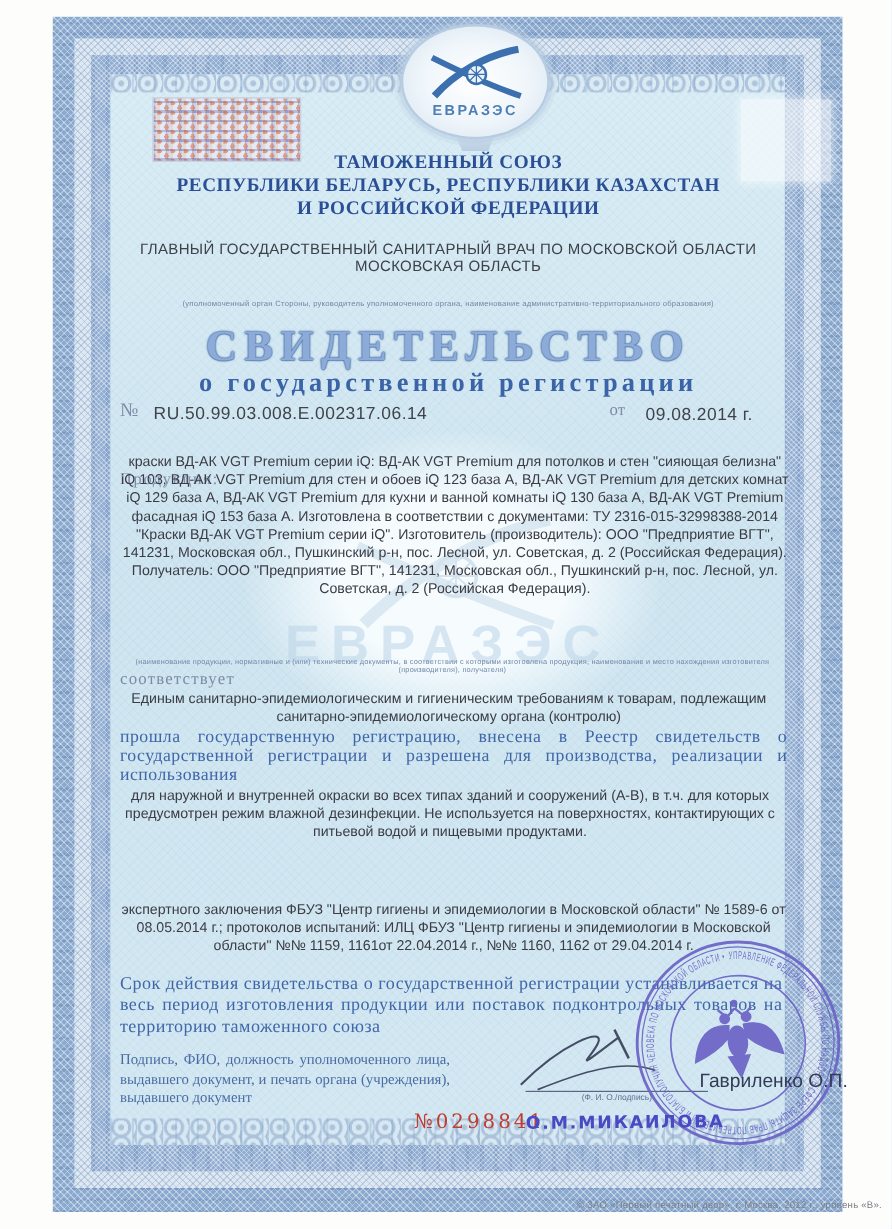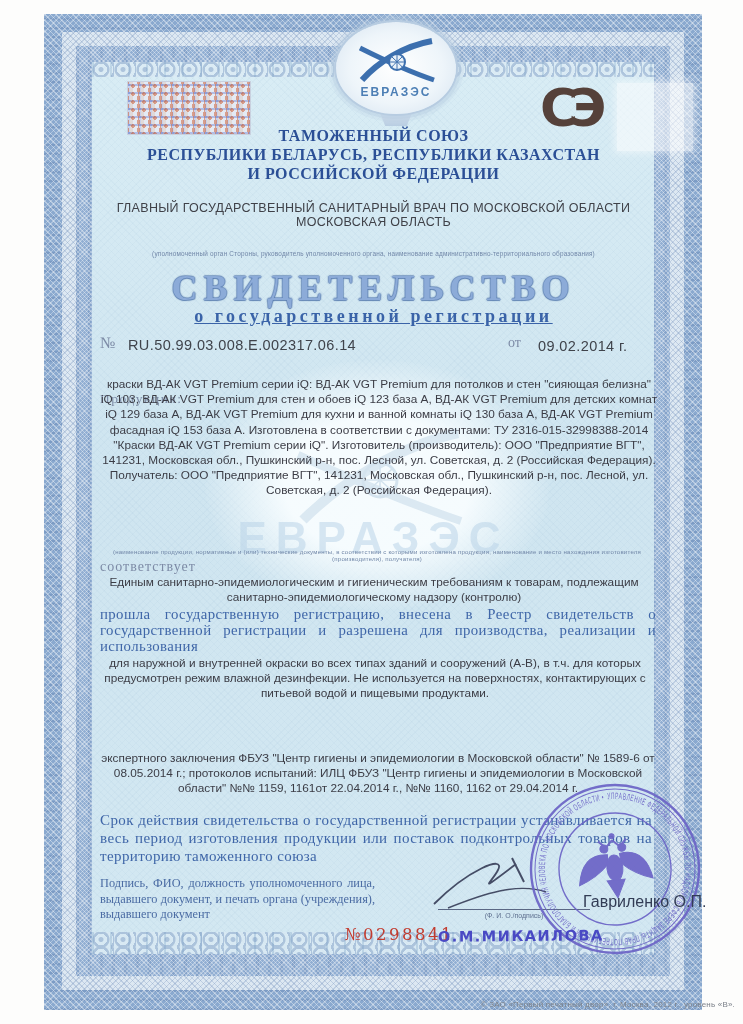--- a/index.html
+++ b/index.html
@@ -62,21 +62,21 @@
   
   .hdr{position:absolute;left:92px;right:88px;text-align:center;z-index:2;}
   .hdr-serif{font-family:"Liberation Serif",serif;font-weight:bold;color:#2b4f96;font-size:16px;line-height:19px;letter-spacing:.5px;}
   .hdr-sans{color:#3f4148;font-size:12.5px;line-height:14px;letter-spacing:.3px;}
   .caption{font-size:6.4px;color:#7187a8;letter-spacing:.2px;z-index:2;position:absolute;text-align:center;}
   
   .title-main{position:absolute;left:92px;right:88px;top:267px;text-align:center;z-index:2;
     font-family:"Liberation Serif",serif;font-weight:bold;font-size:36px;letter-spacing:6px;
     color:#8cabd8;text-shadow:0 1px 1px rgba(74,111,168,.8),0 -1px 1px rgba(74,111,168,.55),1px 0 1px rgba(74,111,168,.55),-1px 0 1px rgba(74,111,168,.55);}
   .title-sub{position:absolute;left:92px;right:88px;top:306px;text-align:center;z-index:2;
-    font-family:"Liberation Serif",serif;font-weight:bold;font-size:18px;letter-spacing:3.5px;color:#3a63a8;text-decoration:underline;}
+    font-family:"Liberation Serif",serif;font-weight:bold;font-size:22px;letter-spacing:3.5px;color:#3a63a8;}
   
   .lbl{font-family:"Liberation Serif",serif;color:#7d8ba6;z-index:2;position:absolute;}
   .body-sans{position:absolute;color:#3b3c45;font-size:11.8px;line-height:15.2px;z-index:2;text-align:center;}
   .serif-blue{position:absolute;font-family:"Liberation Serif",serif;color:#3f66a8;z-index:2;text-align:justify;}
   .num-sans{position:absolute;color:#3f434b;font-size:14.5px;letter-spacing:.4px;z-index:2;}
   
   .wm-swoosh{position:absolute;left:283px;top:425px;z-index:1;opacity:.55;}
   .wm-text{position:absolute;left:92px;right:88px;top:513px;text-align:center;z-index:1;
     font-family:"Liberation Sans",sans-serif;font-weight:bold;font-size:44px;letter-spacing:9px;
     color:rgba(186,211,231,.55);}
@@ -128,44 +128,43 @@
         <path d="M8,42 C24,24 50,8 78,3"></path>
         <path d="M6,10 C30,22 56,34 80,42" stroke-width="5"></path>
       </g>
       <circle cx="43" cy="24" r="8" fill="#eaf2f9" stroke="#3c6fae" stroke-width="2"></circle>
       <path d="M35,24 H51 M43,16 V32 M38,19 C42,23 46,26 49,30 M48,19 C44,23 40,26 37,30" stroke="#3c6fae" stroke-width="1" fill="none"></path>
     </svg>
     <div class="badge-label">ЕВРАЗЭС</div>
   </div>
 
   <div class="holo"></div>
-  <div class="se-mark">СЭ</div>
   <div class="wm-square"></div>
 
   <div class="hdr hdr-serif" style="top:126px;">ТАМОЖЕННЫЙ СОЮЗ</div>
   <div class="hdr hdr-serif" style="top:164px;">И РОССИЙСКОЙ ФЕДЕРАЦИИ</div>
   <div class="hdr hdr-serif" style="top:145px;">РЕСПУБЛИКИ БЕЛАРУСЬ, РЕСПУБЛИКИ КАЗАХСТАН</div>
   <div class="hdr hdr-sans" style="top:215px;">МОСКОВСКАЯ ОБЛАСТЬ</div>
   <div class="hdr hdr-sans" style="top:201px;">ГЛАВНЫЙ ГОСУДАРСТВЕННЫЙ САНИТАРНЫЙ ВРАЧ ПО МОСКОВСКОЙ ОБЛАСТИ</div>
   <div class="caption" style="left:92px;right:88px;top:250px;">(уполномоченный орган Стороны, руководитель уполномоченного органа, наименование административно-территориального образования)</div>
 
   <div class="title-main">СВИДЕТЕЛЬСТВО</div>
   <div class="title-sub">о государственной регистрации</div>
 
   <div class="lbl" style="left:100px;top:334px;font-size:16px;">№</div>
   <div class="num-sans" style="left:128px;top:337px;">RU.50.99.03.008.Е.002317.06.14</div>
   <div class="lbl" style="left:508px;top:335px;font-size:14px;">от</div>
-  <div class="num-sans" style="left:538px;top:338px;">09.02.2014 г.</div>
+  <div class="num-sans" style="left:538px;top:338px;">09.08.2014 г.</div>
 
   <div class="lbl" style="left:100px;top:362px;font-size:13.5px;letter-spacing:1.5px;margin-top:29px;">Продукция:</div>
   <div class="body-sans" style="left:100px;top:377px;width:558px;">краски ВД-АК VGT Premium серии iQ: ВД-АК VGT Premium для потолков и стен "сияющая белизна" iQ 103, ВД-АК VGT Premium для стен и обоев iQ 123 база А, ВД-АК VGT Premium для детских комнат iQ 129 база А, ВД-АК VGT Premium для кухни и ванной комнаты iQ 130 база А, ВД-АК VGT Premium фасадная iQ 153 база А. Изготовлена в соответствии с документами: ТУ 2316-015-32998388-2014 "Краски ВД-АК VGT Premium серии iQ". Изготовитель (производитель): ООО "Предприятие ВГТ", 141231, Московская обл., Пушкинский р-н, пос. Лесной, ул. Советская, д. 2 (Российская Федерация).  Получатель: ООО "Предприятие ВГТ", 141231, Московская обл., Пушкинский р-н, пос. Лесной, ул. Советская, д. 2 (Российская Федерация).</div>
   <div class="caption" style="left:94px;width:566px;top:548px;font-size:6.1px;">(наименование продукции, нормативные и (или) технические документы, в соответствии с которыми изготовлена продукция, наименование и место нахождения изготовителя (производителя), получателя)</div>
 
   <div class="lbl" style="left:100px;top:559px;font-size:14px;letter-spacing:1px;">соответствует</div>
-  <div class="body-sans" style="left:100px;top:575px;width:548px;">Единым санитарно-эпидемиологическим и гигиеническим требованиям к товарам, подлежащим санитарно-эпидемиологическому надзору (контролю)</div>
+  <div class="body-sans" style="left:100px;top:575px;width:548px;">Единым санитарно-эпидемиологическим и гигиеническим требованиям к товарам, подлежащим санитарно-эпидемиологическому органа (контролю)</div>
 
   <div class="serif-blue" style="left:100px;top:606px;width:556px;font-size:14.8px;line-height:16px;letter-spacing:.4px;">прошла государственную регистрацию, внесена в Реестр свидетельств о государственной регистрации и разрешена для производства, реализации и использования</div>
   <div class="body-sans" style="left:100px;top:656px;width:550px;">для наружной и внутренней окраски во всех типах зданий и сооружений (А-В), в т.ч. для которых предусмотрен режим влажной дезинфекции. Не используется на поверхностях, контактирующих с питьевой водой и пищевыми продуктами.</div>
 
   <div class="body-sans" style="left:100px;top:751px;width:556px;">экспертного заключения ФБУЗ "Центр гигиены и эпидемиологии в Московской области" № 1589-6 от 08.05.2014 г.; протоколов испытаний: ИЛЦ ФБУЗ "Центр гигиены и эпидемиологии в Московской области" №№ 1159, 1161от 22.04.2014 г., №№ 1160, 1162 от 29.04.2014 г.</div>
 
   <div class="serif-blue" style="left:100px;top:811px;width:552px;font-size:15px;line-height:18px;letter-spacing:.4px;">Срок действия свидетельства о государственной регистрации устанавливается на весь период изготовления продукции или поставок подконтрольных товаров на территорию таможенного союза</div>
 
   <div class="sig-label">Подпись, ФИО, должность уполномоченного лица, выдавшего документ, и печать органа (учреждения), выдавшего документ</div>
   <svg class="sig-svg" width="170" height="62" viewBox="0 0 170 62">

